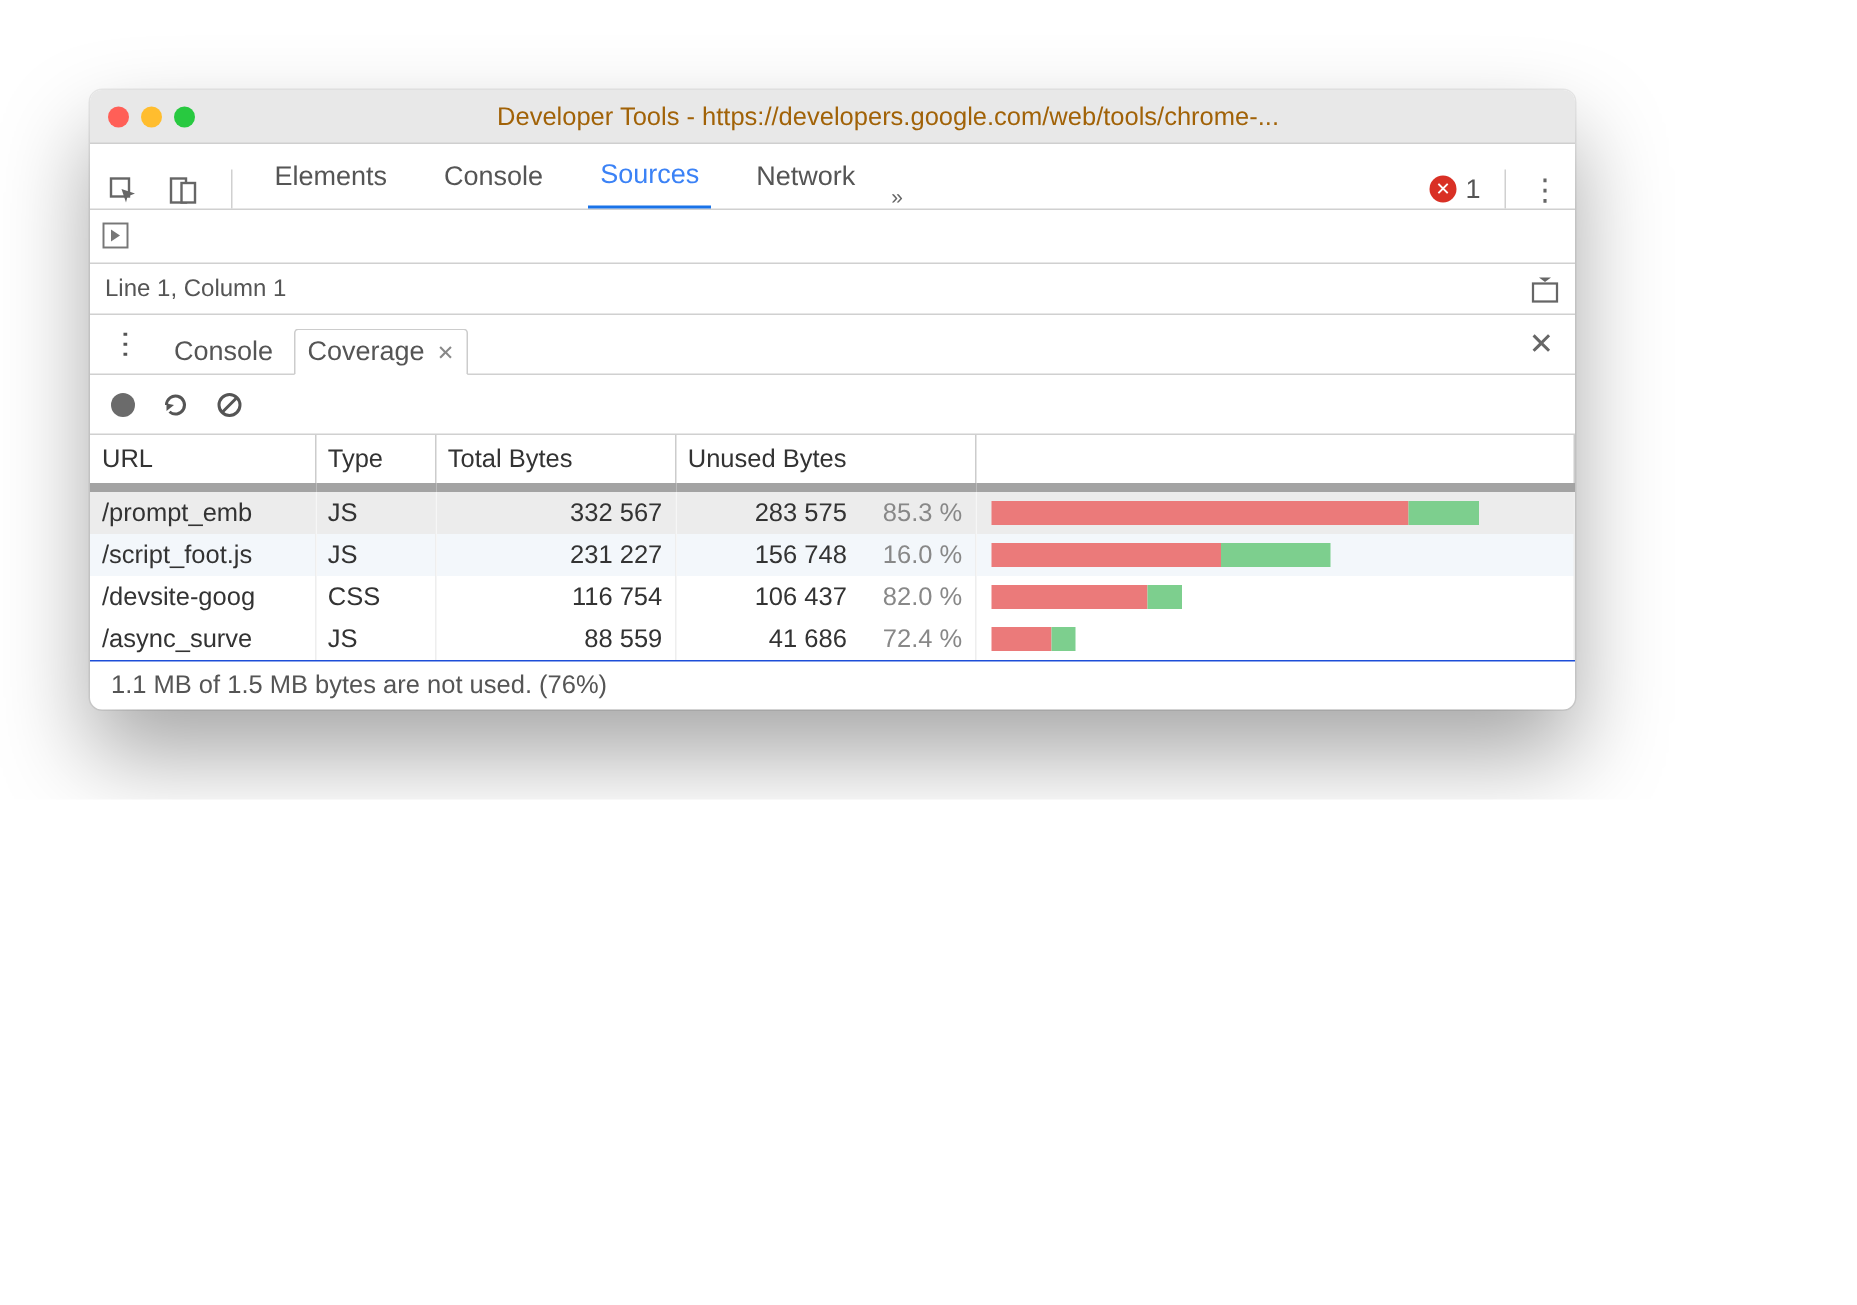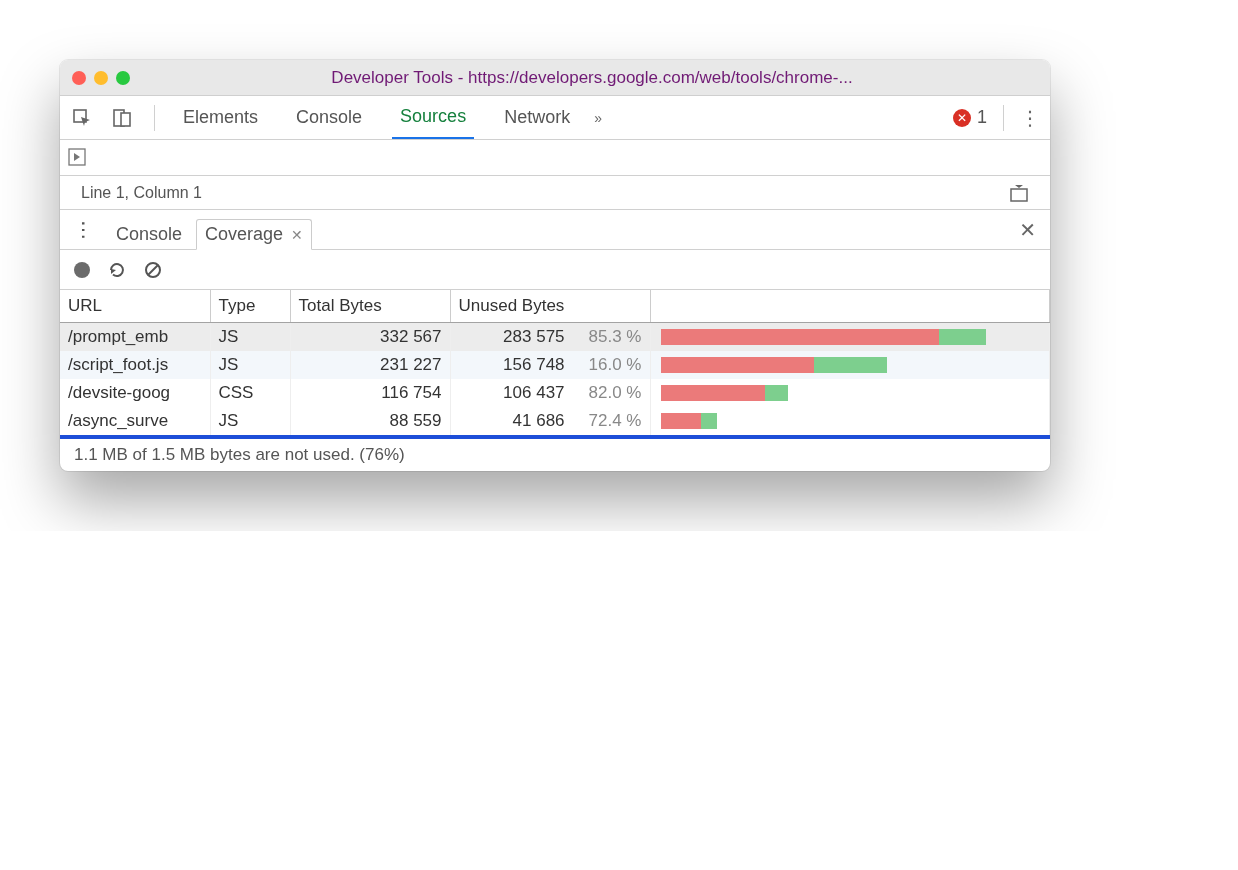--- a/index.html
+++ b/index.html
@@ -28,47 +28,47 @@
     border-bottom: 1px solid #cfcfcf;
   }
   .traffic { display: flex; gap: 8px; margin-right: 16px; }
   .dot { width: 14px; height: 14px; border-radius: 50%; }
   .dot.red { background: #ff5f57; }
   .dot.yellow { background: #ffbd2e; }
   .dot.green { background: #28c940; }
   .title-text {
     flex: 1;
     text-align: center;
-    color: #701a75;
+    color: #a16207;
     font-size: 17px;
     white-space: nowrap;
     overflow: hidden;
   }
 
   
   .tabstrip {
     height: 44px;
     display: flex;
-    align-items: center;
+    align-items: flex-end;
     padding: 0 10px;
     border-bottom: 1px solid #d0d0d0;
     gap: 16px;
     background:#fff;
   }
   .tool-icon { color: #555; display: inline-flex; align-items: center; justify-content: center; width: 24px; height: 24px; }
   .tabstrip .sep { width: 1px; height: 26px; background: #d0d0d0; margin: 0 4px; }
   .tab { color: #555; font-size: 18px; padding: 0 8px; height: 100%; display: flex; align-items: center; cursor: pointer; }
-  .tab.active { color: #15803d; border-bottom: 2px solid #1a73e8; margin-bottom:-1px; }
+  .tab.active { color: #3b82f6; border-bottom: 2px solid #1a73e8; margin-bottom:-1px; }
   .more-arrow { color:#666; font-size:14px; }
   .err-area { margin-left:auto; display:flex; align-items:center; gap:6px; color:#555;}
   .err-badge { background:#d93025; color:#fff; width:18px; height:18px; border-radius:50%; display:flex; align-items:center; justify-content:center; font-size:12px;}
 
   
   .editor-strip { height: 36px; border-bottom:1px solid #d0d0d0; background:#fff; position:relative; }
-  .status-row { display:flex; align-items:center; padding:0 21px; height:34px; border-bottom:1px solid #d0d0d0; justify-content:space-between; font-size:16px; color:#555;}
+  .status-row { display:flex; align-items:center; padding:0 10px; height:34px; border-bottom:1px solid #d0d0d0; justify-content:space-between; font-size:16px; color:#555;}
   .status-row .left { display:flex; align-items:center; gap:8px;}
   
   
   .drawer-tabs {
     height: 40px;
     display:flex;
     align-items:center;
     padding:0 6px 0 14px;
     border-bottom:1px solid #d0d0d0;
     gap: 14px;
@@ -86,32 +86,32 @@
   .drawer-tab .close-x { margin-left:8px; color:#888; font-size:14px;}
   .drawer-close { margin-left:auto; font-size:20px; color:#666; padding:4px 8px; cursor:pointer;}
 
   
   .cov-toolbar { height:40px; display:flex; align-items:center; gap:18px; padding:0 14px; border-bottom:1px solid #d0d0d0;}
   .rec-dot { width:16px; height:16px; border-radius:50%; background:#6b6b6b; }
   .reload-ic, .ban-ic { color:#555; font-size:18px;}
   
   
   .cov-table { width:100%; border-collapse:collapse; table-layout:fixed;}
-  .cov-table th { text-align:left; font-weight:400; color:#333; padding:6px 8px; border-bottom:1px solid #a3a3a3; border-right:1px solid #ccc; background:#fff; font-size:17px;}
+  .cov-table th { text-align:left; font-weight:400; color:#333; padding:6px 8px; border-bottom:6px solid #a3a3a3; border-right:1px solid #ccc; background:#fff; font-size:17px;}
   .cov-table td { padding:4px 8px; border-right:1px solid #eee; font-size:17px; color:#333; white-space:nowrap; overflow:hidden; text-overflow:clip;}
   .cov-table tr.highlight td { background:#ececec; }
   .cov-table tr.even td { background:#f3f7fb; }
   .cov-table td.num { text-align:right; font-variant-numeric: tabular-nums;}
   .pct { color:#888; margin-left:24px;}
   .barcell { padding:6px 10px !important;}
   .bar { height:16px; display:flex; }
   .bar .unused { background:#eb7a7a;}
   .bar .used { background:#7dcf8e;}
   
-  .footer { padding:6px 14px; border-top:4px solid #1d4ed8; color:#555; font-size:17px;}
+  .footer { padding:6px 14px; border-top:1px solid #1d4ed8; color:#555; font-size:17px;}
 
   svg { display:block; }
 </style>
 </head>
 <body>
 
 <div class="window">
 
   <div class="titlebar">
     <div class="traffic">

